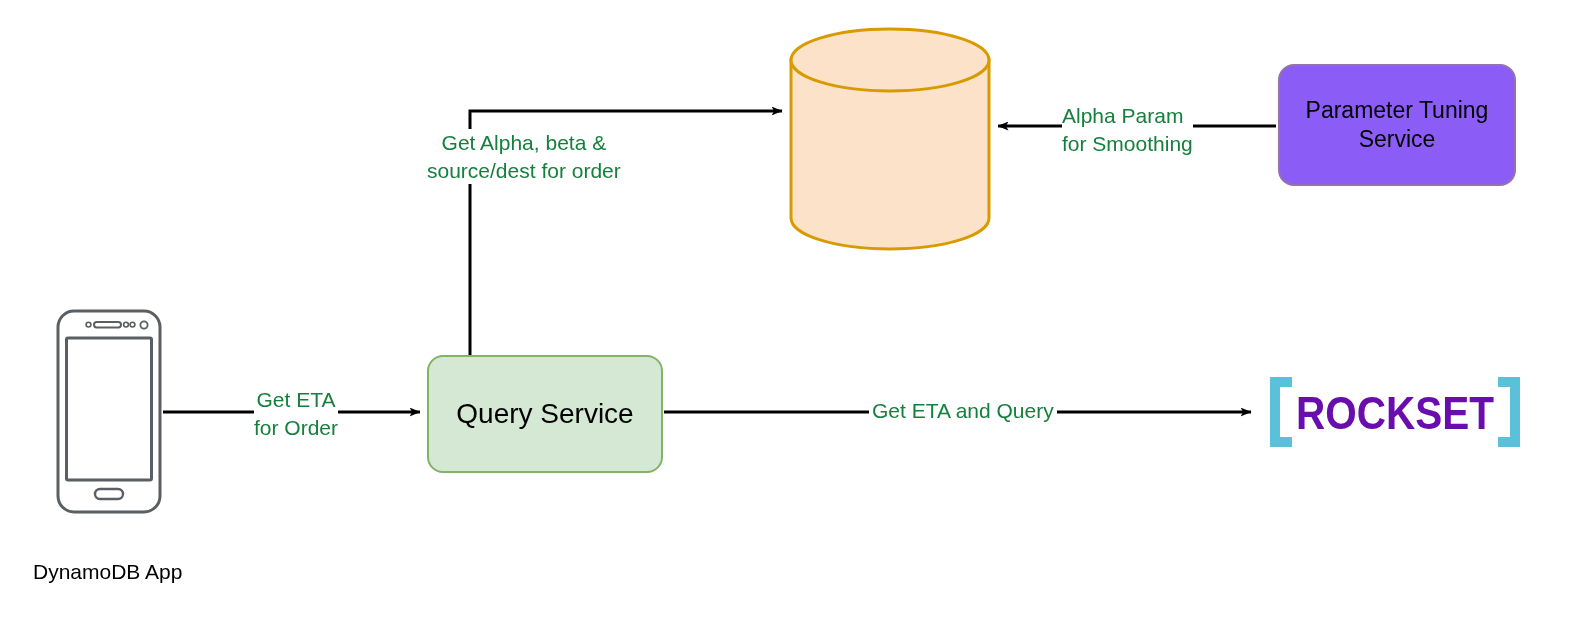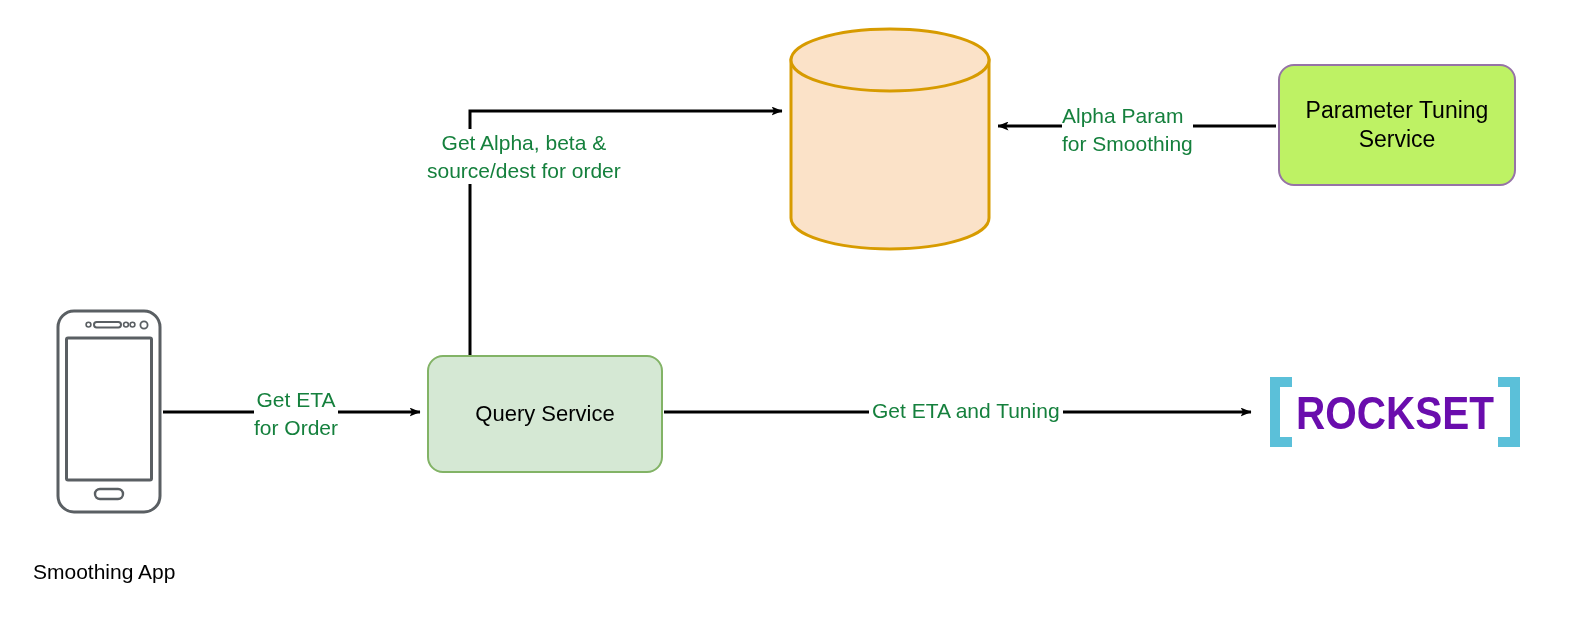--- a/index.html
+++ b/index.html
@@ -33,29 +33,29 @@
   }
   
   #query-service {
     left: 427px;
     top: 355px;
     width: 236px;
     height: 118px;
     background: #d5e8d4;
     border: 2px solid #82b366;
     border-radius: 16px;
-    font-size: 22px;
+    font-size: 28px;
   }
   
   #parameter-tuning-service {
     left: 1278px;
     top: 64px;
     width: 238px;
     height: 122px;
-    background: #bef264;
+    background: #8b5cf6;
     border: 2px solid #9673a6;
     border-radius: 16px;
     font-size: 23px;
   }
   
   #dynamodb {
     position: absolute;
     left: 788px;
     top: 26px;
     width: 204px;
@@ -165,21 +165,21 @@
     <rect x="2" y="2" width="102" height="201" rx="16" ry="16" fill="#ffffff" stroke="#5a5f63" stroke-width="3"></rect>
     <rect x="10.5" y="29" width="85" height="142" rx="1.5" ry="1.5" fill="#ffffff" stroke="#5a5f63" stroke-width="3"></rect>
     <rect x="38" y="13" width="27" height="5.5" rx="2.7" ry="2.7" fill="#ffffff" stroke="#5a5f63" stroke-width="2"></rect>
     <circle cx="32.5" cy="15.6" r="2.4" fill="#ffffff" stroke="#5a5f63" stroke-width="1.6"></circle>
     <circle cx="70" cy="15.6" r="2.4" fill="#ffffff" stroke="#5a5f63" stroke-width="1.6"></circle>
     <circle cx="76.5" cy="15.6" r="2.4" fill="#ffffff" stroke="#5a5f63" stroke-width="1.6"></circle>
     <circle cx="88" cy="16" r="3.6" fill="#ffffff" stroke="#5a5f63" stroke-width="1.8"></circle>
     <rect x="39" y="180" width="28" height="10" rx="5" ry="5" fill="#ffffff" stroke="#5a5f63" stroke-width="2.4"></rect>
   </svg>
 </div>
-<div id="customer-app-label">Smoothing App</div>
+<div id="customer-app-label">DynamoDB App</div>
 
 <div class="node" id="query-service">Query Service</div>
 
 <div id="dynamodb">
   <svg class="cyl-svg" viewBox="0 0 204 226" xmlns="http://www.w3.org/2000/svg">
     <path d="M3,34 L3,192 A99,31 0 0 0 201,192 L201,34 Z" fill="#fbe2c8" stroke="#d79b00" stroke-width="3"></path>
     <ellipse cx="102" cy="34" rx="99" ry="31" fill="#fbe2c8" stroke="#d79b00" stroke-width="3"></ellipse>
   </svg>
 </div>
 
@@ -193,13 +193,13 @@
     <text x="129" y="54" text-anchor="middle" font-family="Liberation Sans, sans-serif" font-size="46" font-weight="bold" fill="#6a0dad" textLength="198" lengthAdjust="spacingAndGlyphs">ROCKSET</text>
   </svg>
 </div>
 
 <div class="edge-label" id="label-get-alpha">Get Alpha, beta &amp;
 source/dest for order</div>
 <div class="edge-label" id="label-alpha-param">Alpha Param
 for Smoothing</div>
 <div class="edge-label" id="label-get-eta-order">Get ETA
 for Order</div>
-<div class="edge-label" id="label-get-eta-speed">Get ETA and Tuning</div>
+<div class="edge-label" id="label-get-eta-speed">Get ETA and Query</div>
 
 </body></html>

